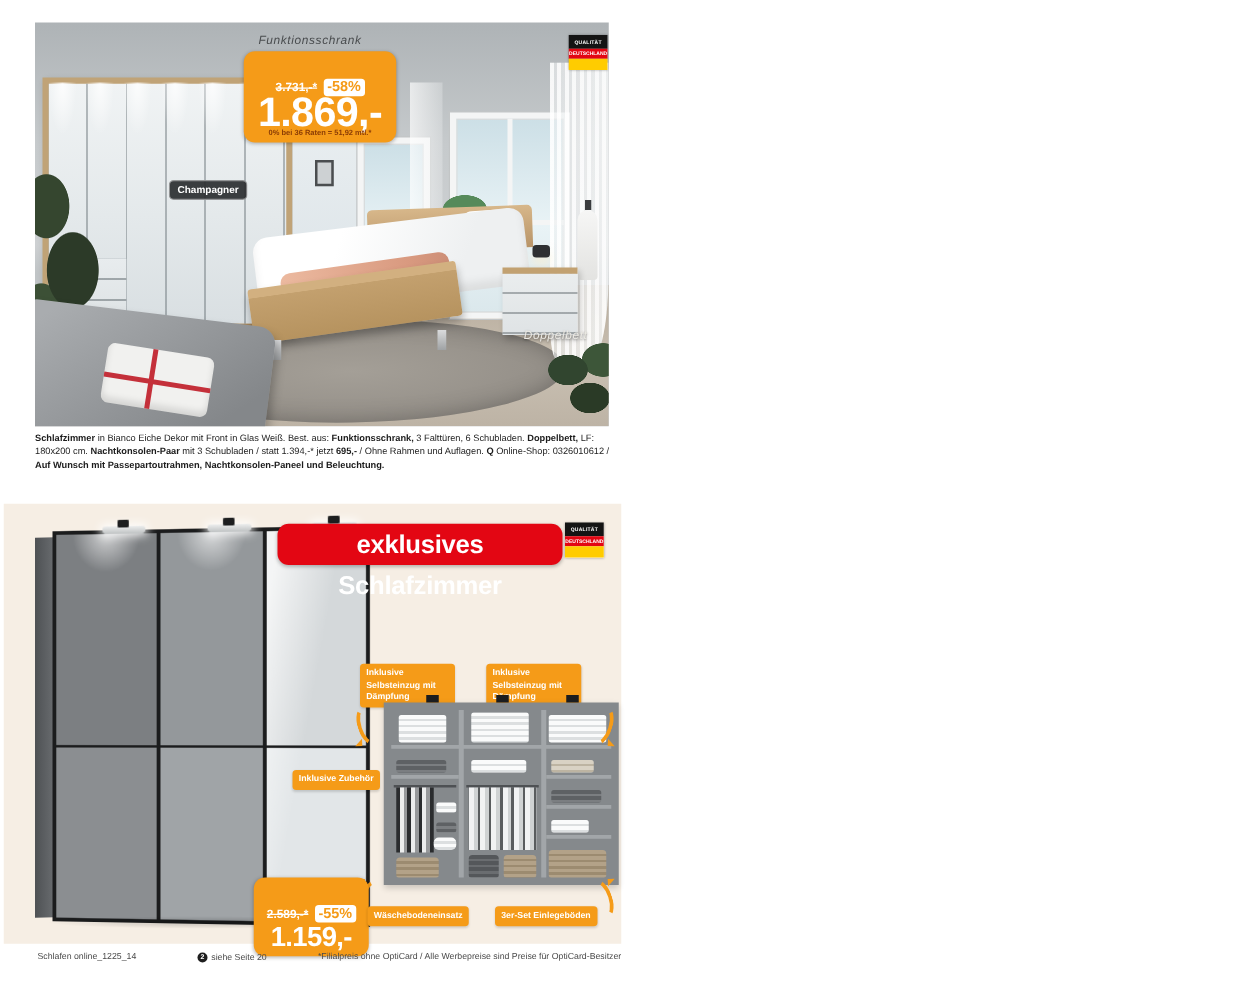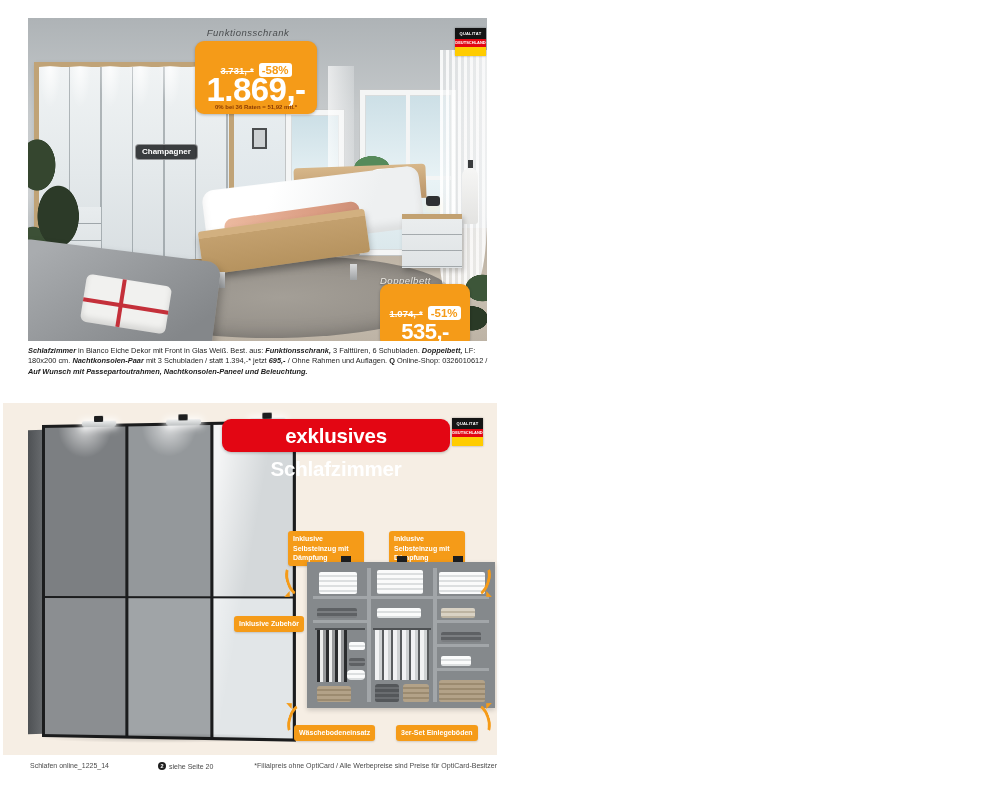--- a/index.html
+++ b/index.html
@@ -98,21 +98,21 @@
       background:linear-gradient(140deg,#a9acaf 10%,#84878a 80%); transform:rotate(7deg);
       box-shadow:3px 5px 8px rgba(0,0,0,.25); }
   .gift { position:absolute; left:55px; top:262px; width:86px; height:48px; border-radius:6px;
       background:#f1f1ef; transform:rotate(9deg); box-shadow: inset 0 -4px 6px rgba(0,0,0,.12); }
   .gift::before { content:""; position:absolute; left:0; right:0; top:50%; height:4px; background:#c4303a; }
   .gift::after { content:""; position:absolute; top:0; bottom:0; left:42%; width:4px; background:#c4303a; }
 
   
   .prod-label { position:absolute; font-style:italic; font-size:9.5px; color:#4a4d4f; letter-spacing:.5px; }
   .fl { left:130px; top:9px; width:180px; text-align:center; }
-  .db { left:352px; top:257px; width:90px; text-align:left; color:#eceae4; text-shadow:0 1px 2px rgba(0,0,0,.45); }
+  .db { left:352px; top:245px; width:90px; text-align:right; color:#eceae4; text-shadow:0 1px 2px rgba(0,0,0,.45); }
   .tag-glasfront { position:absolute; left:107px; top:126px; background:rgba(43,46,48,.92);
       border:1px solid rgba(255,255,255,.45); color:#fff; font-size:8px; font-weight:700;
       padding:2px 6px 3px; border-radius:4px; }
   .badge { position:absolute; background:#F59B18; border-radius:9px; color:#fff; text-align:center;
       padding:22px 8px 4px; box-shadow:0 1px 3px rgba(0,0,0,.25); }
   .badge .top-row { display:flex; justify-content:center; align-items:center; gap:5px; }
   .badge .old { font-size:9.5px; font-weight:700; text-decoration:line-through; }
   .badge .disc { background:#fff; color:#F59B18; font-weight:800; font-size:11.5px; padding:0 3px;
       border-radius:3px; line-height:14px; }
   .badge .price { font-size:33px; font-weight:800; line-height:26px; letter-spacing:-.5px; }
@@ -127,21 +127,21 @@
   .q-black { background:#141414; color:#fff; font-size:4px; font-weight:700; text-align:center;
       height:11px; line-height:11px; letter-spacing:.2px; }
   .q-red { background:#E30613; color:#fff; font-size:4px; font-weight:700; text-align:center;
       height:8px; line-height:8px; }
   .q-gold { background:#FFCC00; flex:1; }
   .quality1 { left:427px; top:10px; }
   .quality2 { left:449px; top:15px; }
 
   
   .desc { position:absolute; font-size:7.4px; line-height:10.4px; color:#1c1c1c; }
-  .desc b { font-weight:700;font-style:italic; }
+  .desc b { font-weight:700; }
   .desc .orange { color:#F59B18; font-weight:700; }
   .desc .shopq { font-weight:800; }
   .desc1 { left:28px; top:346px; width:464px; }
   .desc2 { left:297px; top:74px; width:197px; text-align:justify; }
 
   
   .promo { position:absolute; left:3px; top:403px; width:494px; height:352px; background:#F6EEE4; }
   .banner { position:absolute; left:219px; top:16px; width:228px; height:33px; background:#E30613;
       border-radius:9px; color:#fff; font-weight:800; font-size:20.5px; line-height:33px;
       text-align:center; letter-spacing:-.2px; box-shadow:0 1px 3px rgba(0,0,0,.25); }
@@ -298,27 +298,20 @@
     <div class="quality quality1">
       <div class="q-black">QUALITÄT AUS</div>
       <div class="q-red">DEUTSCHLAND</div>
       <div class="q-gold"></div>
     </div>
 
     <div class="tag-glasfront">Champagner</div>
 
     <div class="prod-label db">Doppelbett</div>
 
-    <div class="badge badge2">
-      <div class="top-row">
-        <span class="old">1.074,-*</span>
-        <span class="disc">-51%</span>
-      </div>
-      <div class="price">535,-</div>
-    </div>
   </section>
 
   <p class="desc desc1"><b>Schlafzimmer</b><span> in Bianco Eiche Dekor mit Front in Glas Weiß. Best. aus: </span><b>Funktionsschrank,</b><span> 3 Falttüren, 6 Schubladen. </span><b>Doppelbett,</b><span> LF: 180x200 cm. </span><b>Nachtkonsolen-Paar</b><span> mit 3 Schubladen / statt 1.394,-* jetzt </span><b>695,-</b><span> / Ohne Rahmen und Auflagen. </span><span class="shopq">Q</span><span> Online-Shop: 0326010612 / </span><b>Auf Wunsch mit Passepartoutrahmen, Nachtkonsolen-Paneel und Beleuchtung.</b></p>
 
   <section class="promo">
 
     <div class="wardrobe2">
       <div class="w2-side"></div>
       <div class="w2-doors">
         <div class="door d1"></div>
@@ -375,20 +368,27 @@
       <div class="basket bk-r"></div>
     </div>
 
     <div class="arc arc-tl"></div>
     <div class="arc arc-tr"></div>
     <div class="arc arc-bl"></div>
     <div class="arc arc-br"></div>
 
     <div class="co co-zu">Inklusive Zubehör</div>
 
+    <div class="badge badge3">
+      <div class="top-row">
+        <span class="old">2.589,-*</span>
+        <span class="disc">-55%</span>
+      </div>
+      <div class="price">1.159,-</div>
+    </div>
 
     <div class="co co-wb">Wäschebodeneinsatz</div>
     <div class="co co-eb">3er-Set Einlegeböden</div>
   </section>
 
   <div class="footer">
     <span class="f-left">Schlafen online_1225_14</span>
     <span class="f-center">
       <span class="refdot">2</span>
       <span>siehe Seite 20</span>

